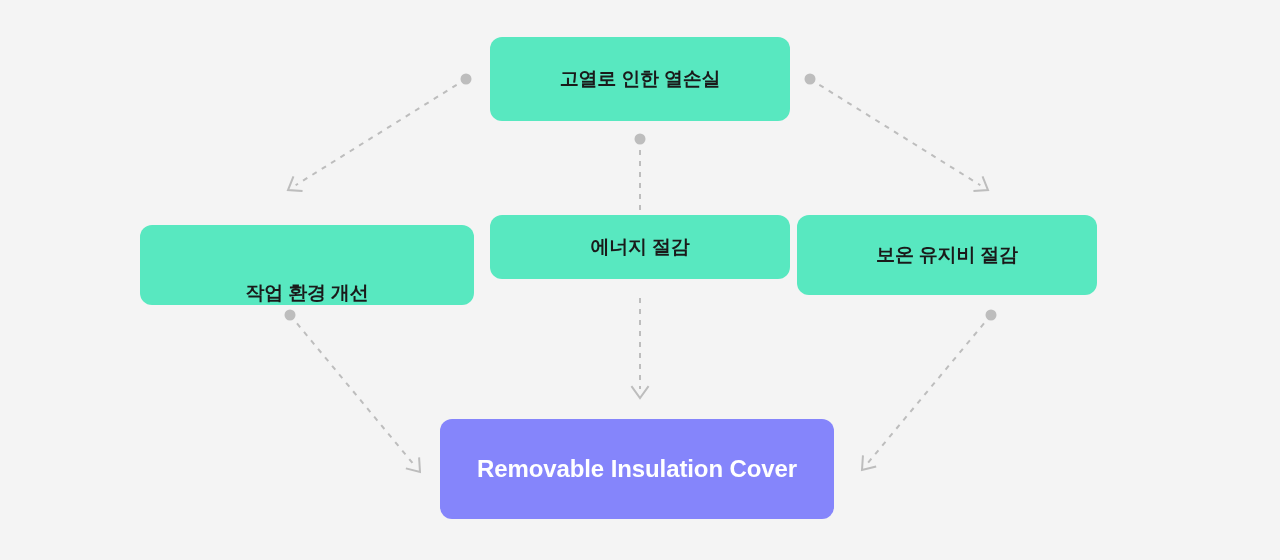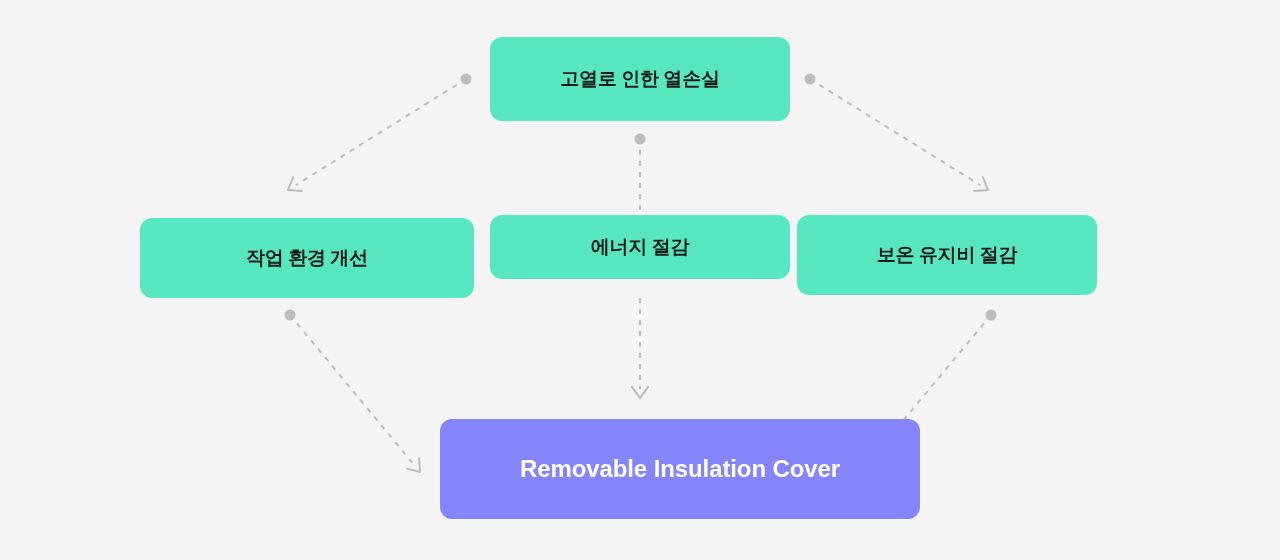--- a/index.html
+++ b/index.html
@@ -34,21 +34,20 @@
     align-items: center;
     justify-content: center;
     border-radius: 12px;
     text-align: center;
     line-height: 1.25;
     user-select: none;
   }
   .node-mint {
     background: #58e8c0;
     color: #1a1a1a;
-    font-family: Liberation Serif, serif;
   }
   .node-purple {
     background: #8585fb;
     color: #ffffff;
   }
   .node-label {
     display: block;
     padding: 0 14px;
   }
   .lbl-ko {
@@ -95,27 +94,27 @@
         <line x1="991" y1="315" x2="867.7572686006498" y2="463.08235168138975" stroke="#bdbdbd" stroke-width="2" stroke-linecap="butt" stroke-dasharray="5 6"></line>
         <circle cx="991" cy="315" r="5.5" fill="#bdbdbd"></circle>
         <path d="M -11 -8 L 0 0 L -11 8" fill="none" stroke="#bdbdbd" stroke-width="2" stroke-linecap="square" stroke-linejoin="miter" transform="translate(862,470) rotate(129.7691928244468)"></path>
       </g>
     </svg>
 
   <div id="node-layer">
       <div class="node node-mint" style="left: 490px; top: 37px; width: 300px; height: 84px;">
         <span class="node-label lbl-ko">고열로 인한 열손실</span>
       </div>
-      <div class="node node-mint" style="left: 140px; top: 218px; width: 334px; height: 80px;">
+      <div class="node node-mint" style="left: 140px; top: 225px; width: 334px; height: 80px; align-items: flex-end;">
         <span class="node-label lbl-ko">작업 환경 개선</span>
       </div>
       <div class="node node-mint" style="left: 490px; top: 215px; width: 300px; height: 64px;">
         <span class="node-label lbl-ko">에너지 절감</span>
       </div>
       <div class="node node-mint" style="left: 797px; top: 215px; width: 300px; height: 80px;">
         <span class="node-label lbl-ko">보온 유지비 절감</span>
       </div>
-      <div class="node node-purple" style="left: 440px; top: 419px; width: 480px; height: 100px;">
+      <div class="node node-purple" style="left: 440px; top: 419px; width: 394px; height: 100px;">
         <span class="node-label lbl-en">Removable Insulation Cover</span>
       </div>
     </div>
 
 </div>
 
 </body></html>

